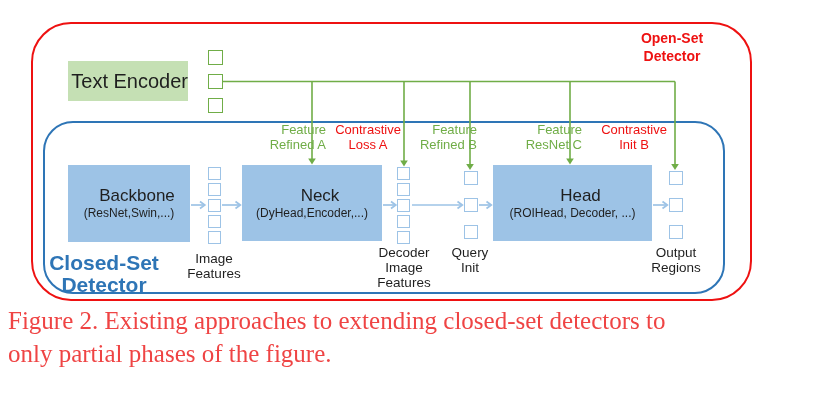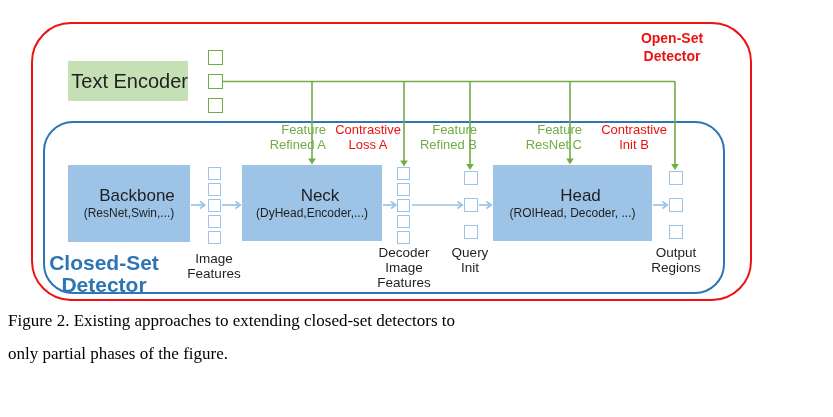--- a/index.html
+++ b/index.html
@@ -37,21 +37,21 @@
   .bigtag.red{color:var(--red);font-size:14px;line-height:18px;}
   .bigtag.blue{color:var(--blue);font-size:21px;line-height:22px;}
   
   #wires{position:absolute;left:0;top:0;pointer-events:none;}
   .gline{stroke:var(--green);stroke-width:1.6;fill:none;}
   .ghead{fill:var(--green);stroke:none;}
   .bline{stroke:var(--lightBlue);stroke-width:1.7;fill:none;}
   
   #caption{
     position:absolute;left:8px;top:304px;width:812px;
-    font-family:"Liberation Serif",serif;font-size:17px;line-height:33px;color:#000000;
+    font-family:"Liberation Serif",serif;font-size:25px;line-height:33px;color:#ef4444;
   }
 </style>
 </head>
 <body>
 
 <div id="canvas">
 
   <div class="frame red" style="left:31px;top:22px;width:721px;height:279px;"></div>
 
   <div class="frame blue" style="left:43px;top:121px;width:682px;height:173px;"></div>

